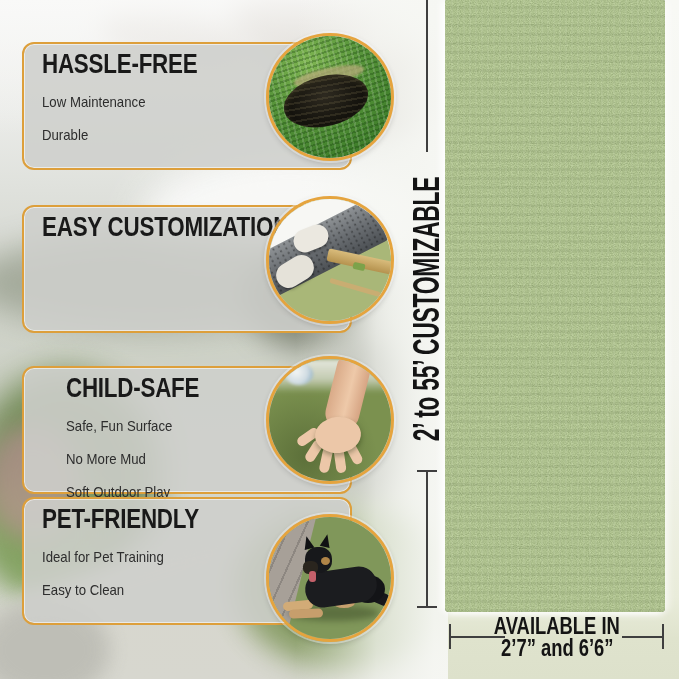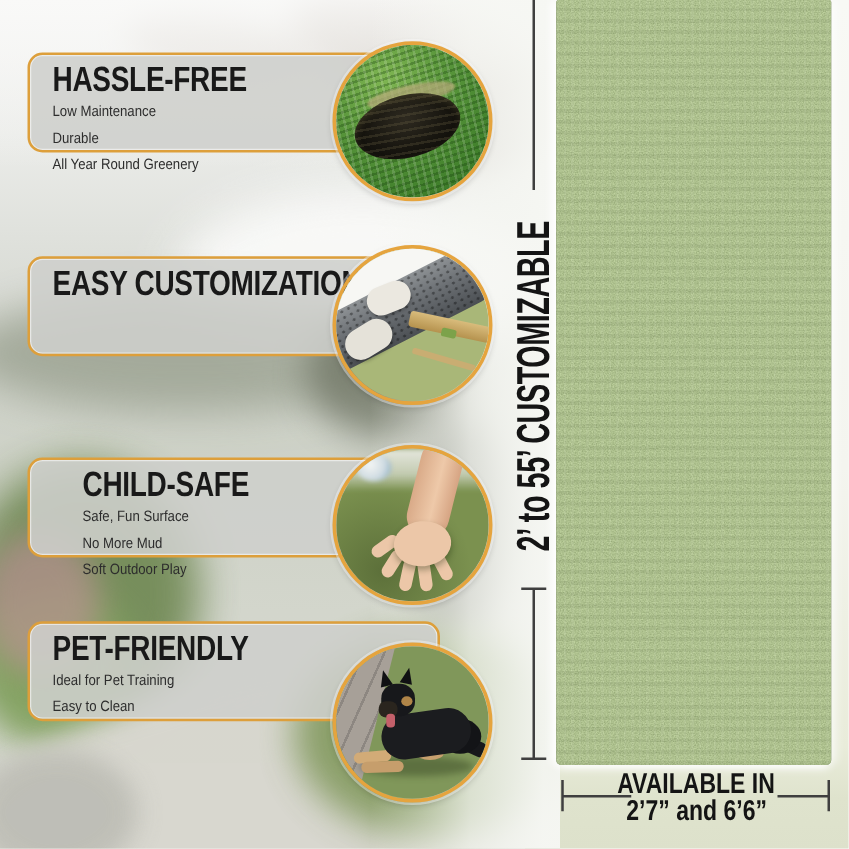--- a/index.html
+++ b/index.html
@@ -61,29 +61,29 @@
     font-size:37px;font-weight:700;color:#141414;letter-spacing:-.5px;
     transform:translate(-50%,-50%) rotate(-90deg);
   }
   .vlabel-text .cond-v{display:inline-block;transform:scaleX(.62);}
   .avail{position:absolute;left:450px;top:615px;width:214px;text-align:center;color:#141414;font-weight:700;}
   .avail .l1{font-size:23px;line-height:23px;}
   .avail .l2{font-size:23px;line-height:21px;}
   .cond-c{display:inline-block;transform:scaleX(.8);transform-origin:center;white-space:nowrap;}
   
   .feature{
-    position:absolute;left:22px;width:330px;height:80px;
+    position:absolute;left:22px;width:330px;height:128px;
     background:rgba(206,207,204,.88);border:2px solid #dd9f3b;border-radius:12px;
     box-shadow:inset 0 0 0 1px rgba(255,255,255,.55);
     padding:5px 0 0 18px;box-sizing:border-box;color:#2d2d2d;
   }
   .f1{top:42px;} .f2{top:205px;} .f3{top:366px;padding-left:42px;} .f4{top:497px;}
   .feature h3{margin:0;font-size:28px;line-height:30px;font-weight:700;color:#191919;white-space:nowrap;}
   .feature h3 .cond-l{display:inline-block;transform:scaleX(.8);transform-origin:left center;letter-spacing:-.3px;}
-  .feature .fline{font-size:12px;line-height:21px;white-space:nowrap;}
+  .feature .fline{font-size:15px;line-height:21px;white-space:nowrap;margin-top:12px;}
   .feature .fline .cond-m{display:inline-block;transform:scaleX(.88);transform-origin:left center;}
   
   .fcircle{
     position:absolute;left:266px;width:122px;height:122px;border-radius:50%;
     border:3px solid #e5a43e;overflow:hidden;z-index:5;
     box-shadow:0 0 0 2px rgba(255,255,255,.4),0 2px 6px rgba(0,0,0,.2);
   }
   .c1{top:33px;} .c2{top:196px;} .c3{top:356px;} .c4{top:514px;}
   .fcircle .fill{position:absolute;inset:0;}
   .speck{background-image:radial-gradient(rgba(255,255,255,.22) 1px,transparent 1.4px),
@@ -202,21 +202,20 @@
   <div class="dim htick-r"></div>
   <div class="avail">
     <div class="l1"><span class="cond-c">AVAILABLE IN</span></div>
     <div class="l2"><span class="cond-c">2’7” and 6’6”</span></div>
   </div>
 
   <div class="feature f1">
     <h3><span class="cond-l">HASSLE-FREE</span></h3>
     <div class="fline"><span class="cond-m">Low Maintenance</span></div>
     <div class="fline"><span class="cond-m">Durable</span></div>
-    <div class="fline"><span class="cond-m">All Year Round Greenery</span></div>
   </div>
 
   <div class="feature f2">
     <h3><span class="cond-l">EASY CUSTOMIZATION</span></h3>
   </div>
 
   <div class="feature f3">
     <h3><span class="cond-l">CHILD-SAFE</span></h3>
     <div class="fline"><span class="cond-m">Safe, Fun Surface</span></div>
     <div class="fline"><span class="cond-m">No More Mud</span></div>

